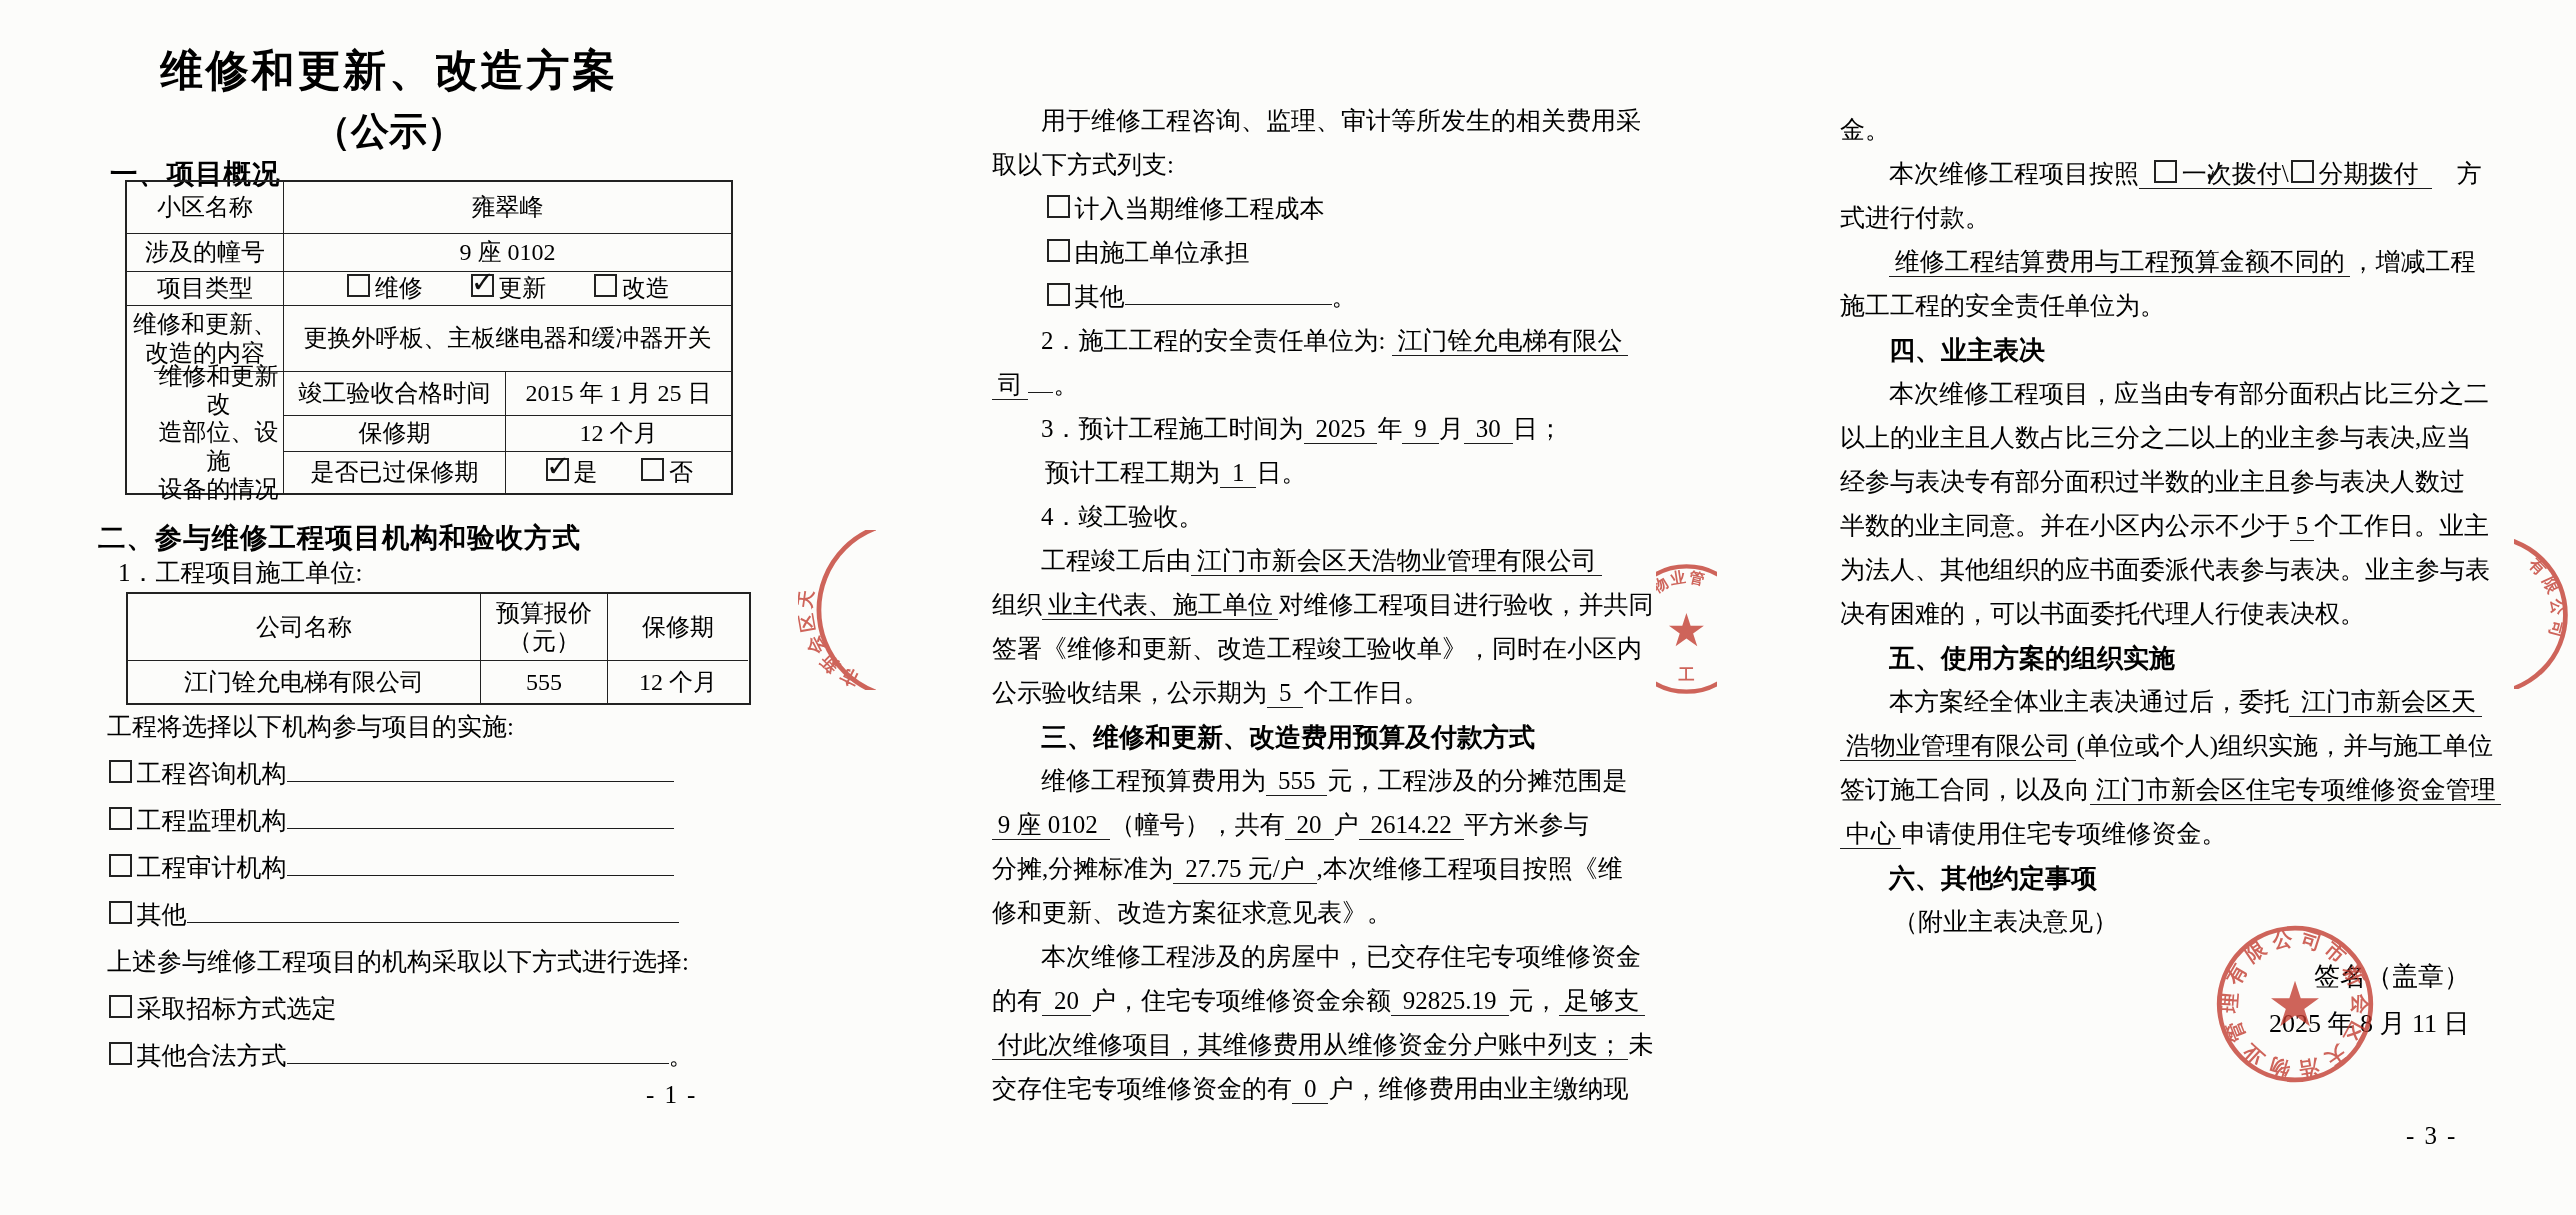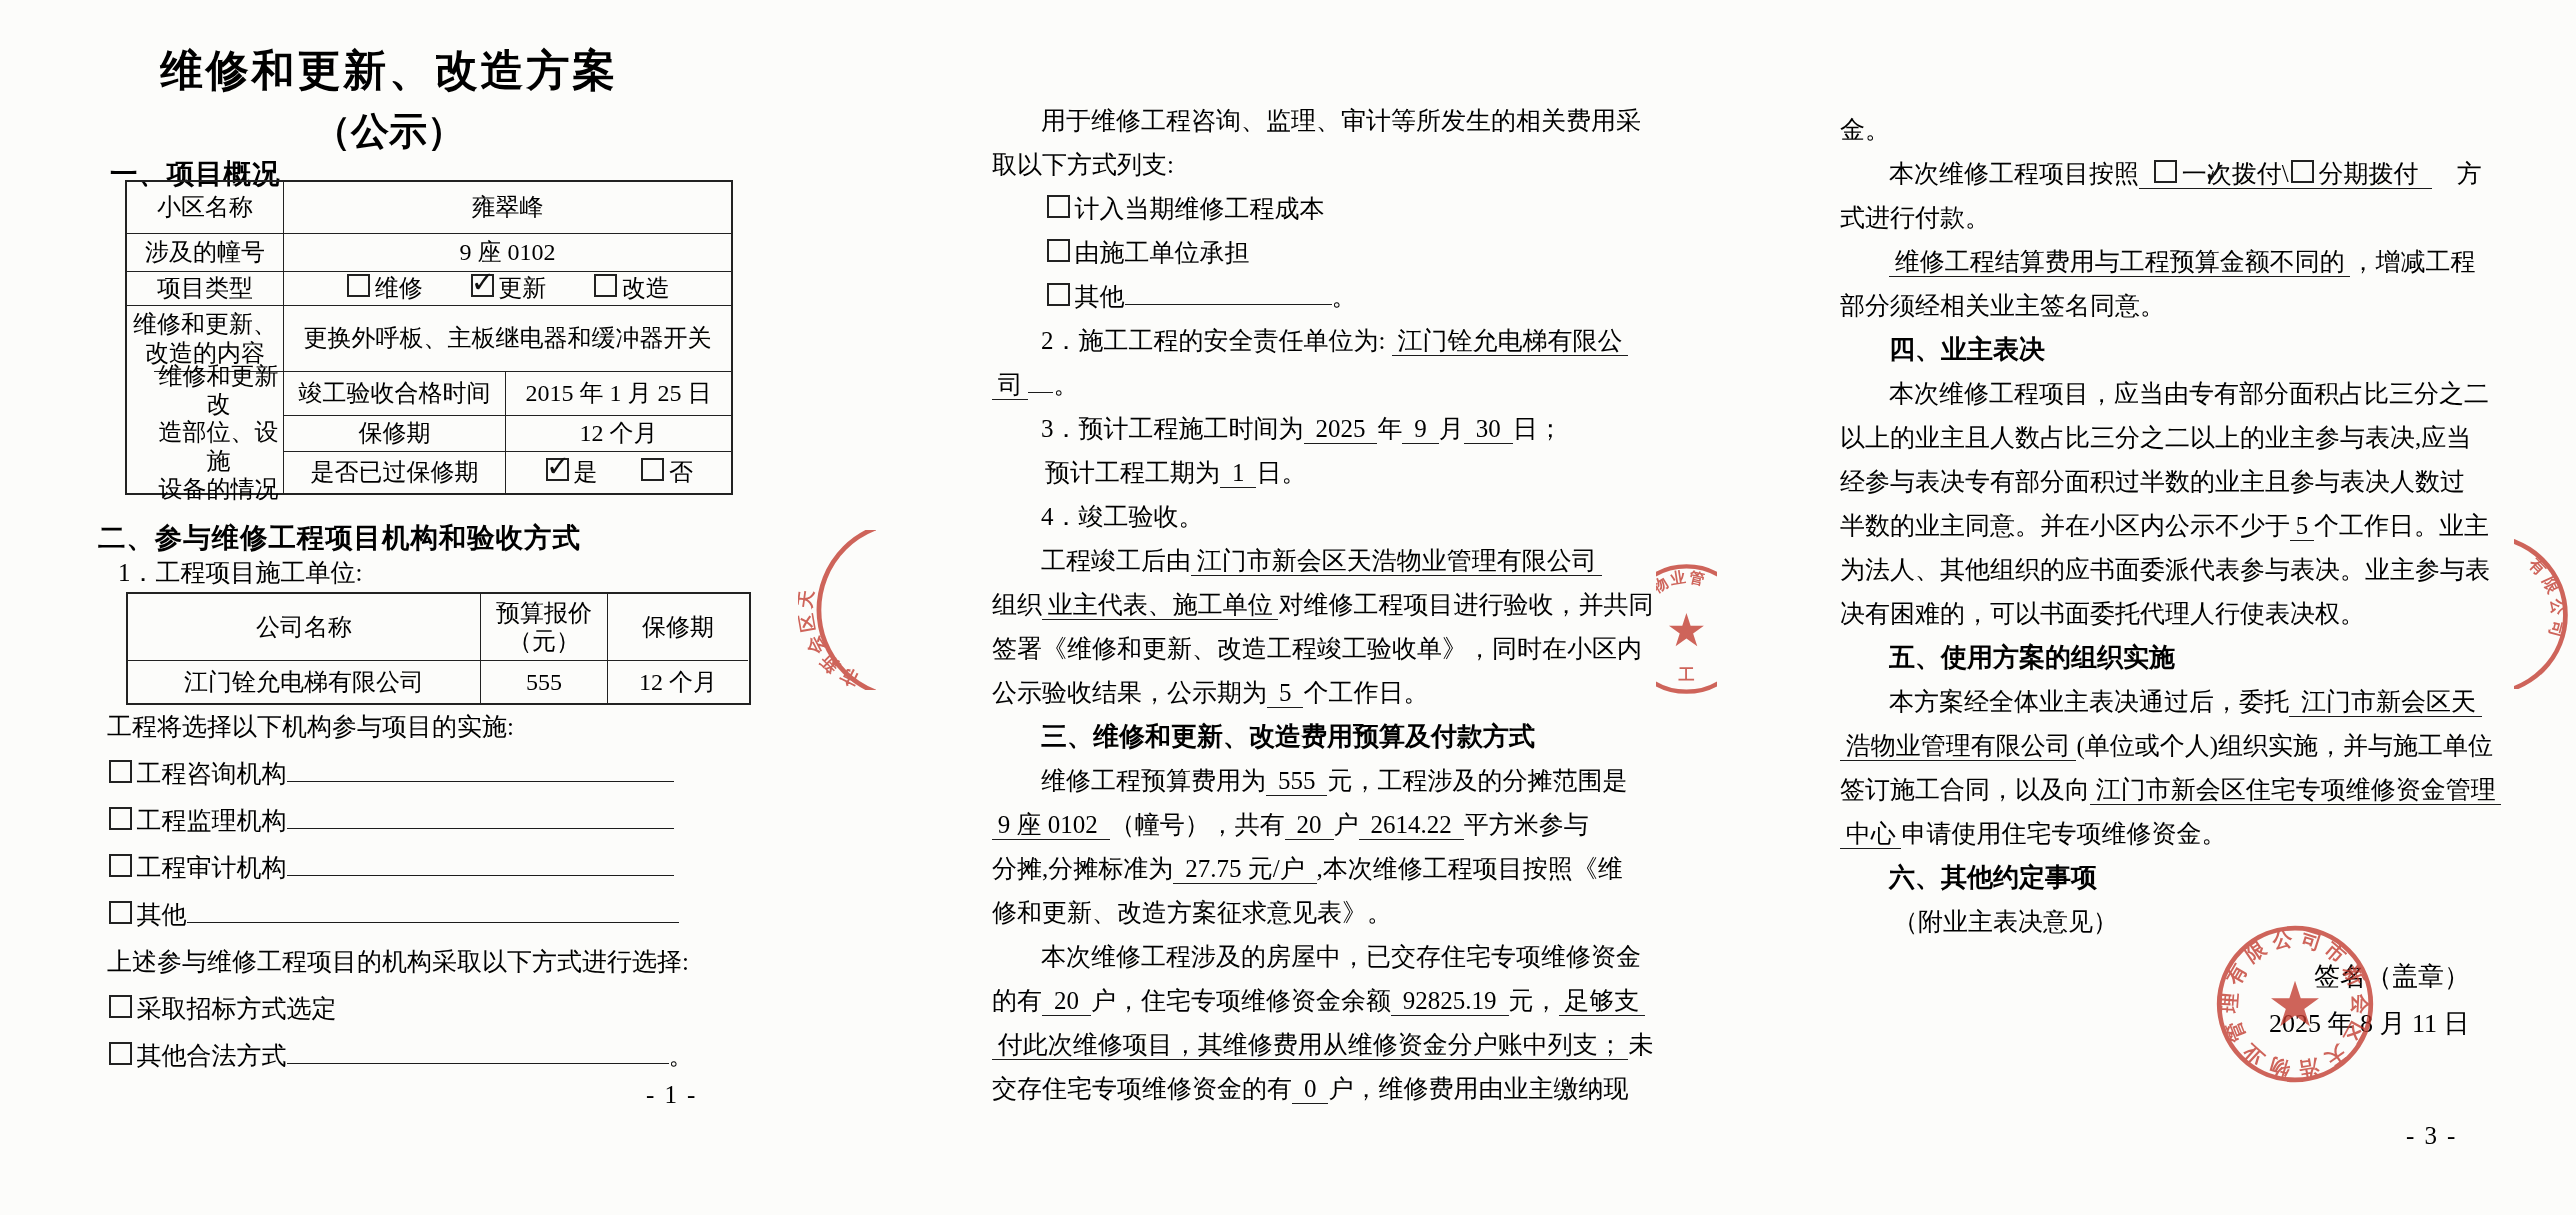--- a/index.html
+++ b/index.html
@@ -27,21 +27,21 @@
   .v24{grid-column:2/4;}
   .lab5{grid-row:5/8;margin-left:27px;}
   
   .flow{line-height:44px;font-size:25px;}
   .p1flow{left:107px;top:703px;width:636px;line-height:47px;}
   .p2flow{left:992px;top:99px;width:617px;}
   .p3flow{left:1840px;top:108px;width:598px;line-height:44px;}
   .ln{white-space:nowrap;}
   .ln.ind{text-indent:49px;}
   .ln.ind2{text-indent:53px;}
-  .ln.bh{font-family:Liberation Serif, serif;font-weight:700;font-size:26px;}
+  .ln.bh{font-family:Liberation Sans, sans-serif;font-weight:700;font-size:26px;}
   .u{border-bottom:1.9px solid #1c1c1c;padding:0 5.7px 0.9px 5.7px;}
   .blank{display:inline-block;border-bottom:1.9px solid #1c1c1c;height:1.05em;vertical-align:baseline;}
   .sp{display:inline-block;height:0.9px;}
   .cbwrap{white-space:nowrap;}
   .cbx{display:inline-block;width:19px;height:19px;border:2.4px solid #222;margin:0 4.7px -0.9px 1.9px;
        position:relative;background:transparent;}
   .cbx.ck::after{content:"\2713";position:absolute;left:-1.9px;top:-11.4px;font-size:29px;font-weight:700;
        font-family:"DejaVu Sans",sans-serif;color:#111;}
   
   .pgnum{font-size:25px;letter-spacing:1.9px;}
@@ -137,21 +137,21 @@
         <div class="ln "><span>交存住宅专项维修资金的有</span><span class="u"> 0 </span><span>户，维修费用由业主缴纳现</span></div>
       </div>
   </section>
 
   <section>
     <div class="abs flow p3flow">
         <div class="ln "><span>金。</span></div>
         <div class="ln ind"><span>本次维修工程项目按照</span><span class="u"><span class="sp" style="width: 7.6px;"></span><span class="cbwrap"><span class="cbx ck"></span><span>一次拨付</span></span><span>\</span><span class="cbwrap"><span class="cbx"></span><span>分期拨付</span></span><span class="sp" style="width: 7.6px;"></span></span><span>　方</span></div>
         <div class="ln "><span>式进行付款。</span></div>
         <div class="ln ind"><span class="u">维修工程结算费用与工程预算金额不同的</span><span>，增减工程</span></div>
-        <div class="ln "><span>部分须经相关业主签名同意。</span></div>
+        <div class="ln "><span>施工工程的安全责任单位为。</span></div>
         <div class="ln bh ind"><span>四、业主表决</span></div>
         <div class="ln ind"><span>本次维修工程项目，应当由专有部分面积占比三分之二</span></div>
         <div class="ln "><span>以上的业主且人数占比三分之二以上的业主参与表决,应当</span></div>
         <div class="ln "><span>经参与表决专有部分面积过半数的业主且参与表决人数过</span></div>
         <div class="ln "><span>半数的业主同意。并在小区内公示不少于</span><span class="u">5</span><span>个工作日。业主</span></div>
         <div class="ln "><span>为法人、其他组织的应书面委派代表参与表决。业主参与表</span></div>
         <div class="ln "><span>决有困难的，可以书面委托代理人行使表决权。</span></div>
         <div class="ln bh ind"><span>五、使用方案的组织实施</span></div>
         <div class="ln ind"><span>本方案经全体业主表决通过后，委托</span><span class="u"> 江门市新会区天</span></div>
         <div class="ln "><span class="u">浩物业管理有限公司</span><span>(单位或个人)组织实施，并与施工单位</span></div>

